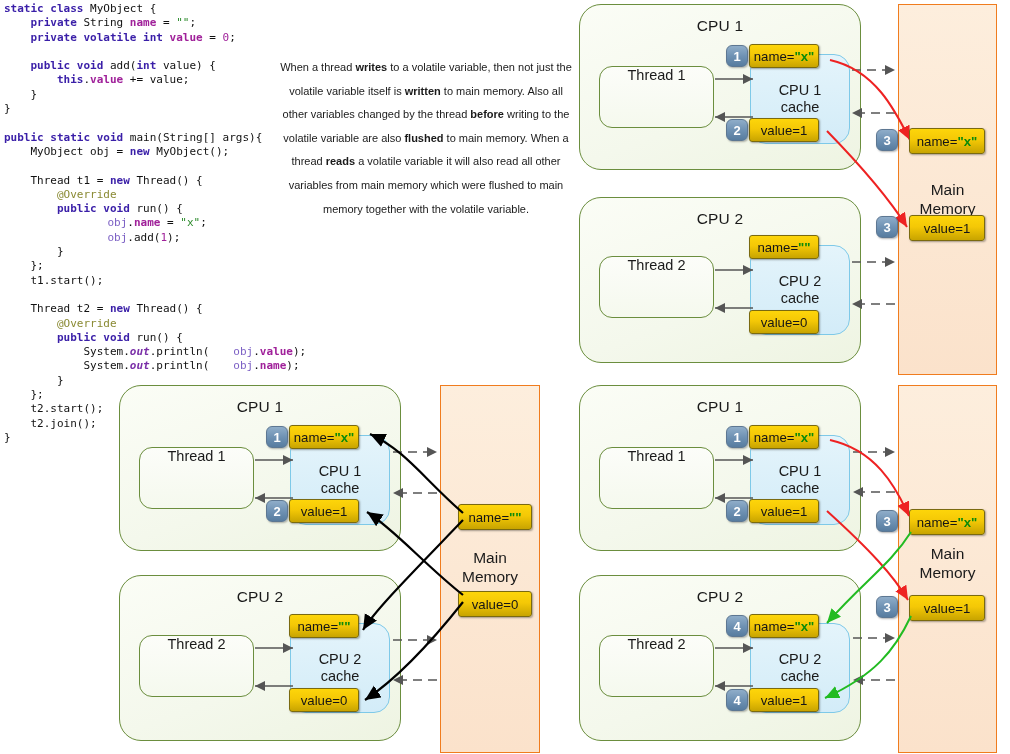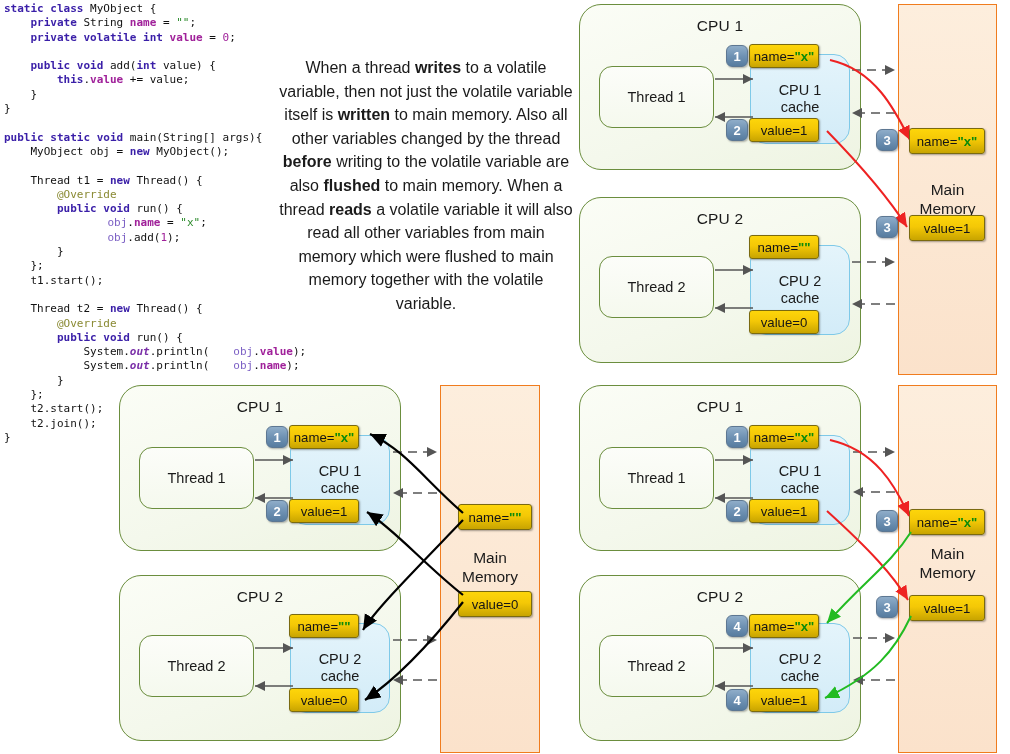--- a/index.html
+++ b/index.html
@@ -26,21 +26,21 @@
   .str{ color:#2a8a2a; }                        
   .num{ color:#a0219a; }                        
   .ann{ color:#8a8a33;margin-top:16px; }                        
   .ital{ color:#7a2fa8; font-weight:bold; font-style:italic;margin-top:12px; }
   .pl { color:#111; }
 
   
   #explain{
     position:absolute; left:278px; top:56px; width:296px;
     text-align:center;
-    font-size:16px; line-height:23.6px;
+    font-size:11px; line-height:23.6px;
     color:#1a1a1a;
   }
   #explain b{ font-weight:bold; }
 
   
   .panel{ position:absolute; }
 
   .cpu-box{
     position:absolute;
     border:1.6px solid #6b8e3e;
@@ -51,21 +51,21 @@
     position:absolute; left:0; right:0; top:9px;
     text-align:center; font-size:15.5px; color:#1a1a1a;
     letter-spacing:.2px;
   }
 
   .thread-box{
     position:absolute;
     border:1.5px solid #6b8e3e;
     border-radius:13px;
     background:linear-gradient(180deg,#fcfdf9 0%,#f5f9ee 100%);
-    display:flex; align-items:center; justify-content:center;
+    display:flex; justify-content:center;
     font-size:14.5px; color:#1a1a1a;
   }
 
   .cache-box{
     position:absolute;
     border:1.8px solid #7ec9e8;
     border-radius:16px;
     background:linear-gradient(180deg,#e4f4fb 0%,#d3ecf8 100%);
     display:flex; flex-direction:column; align-items:center;
     justify-content:center;

